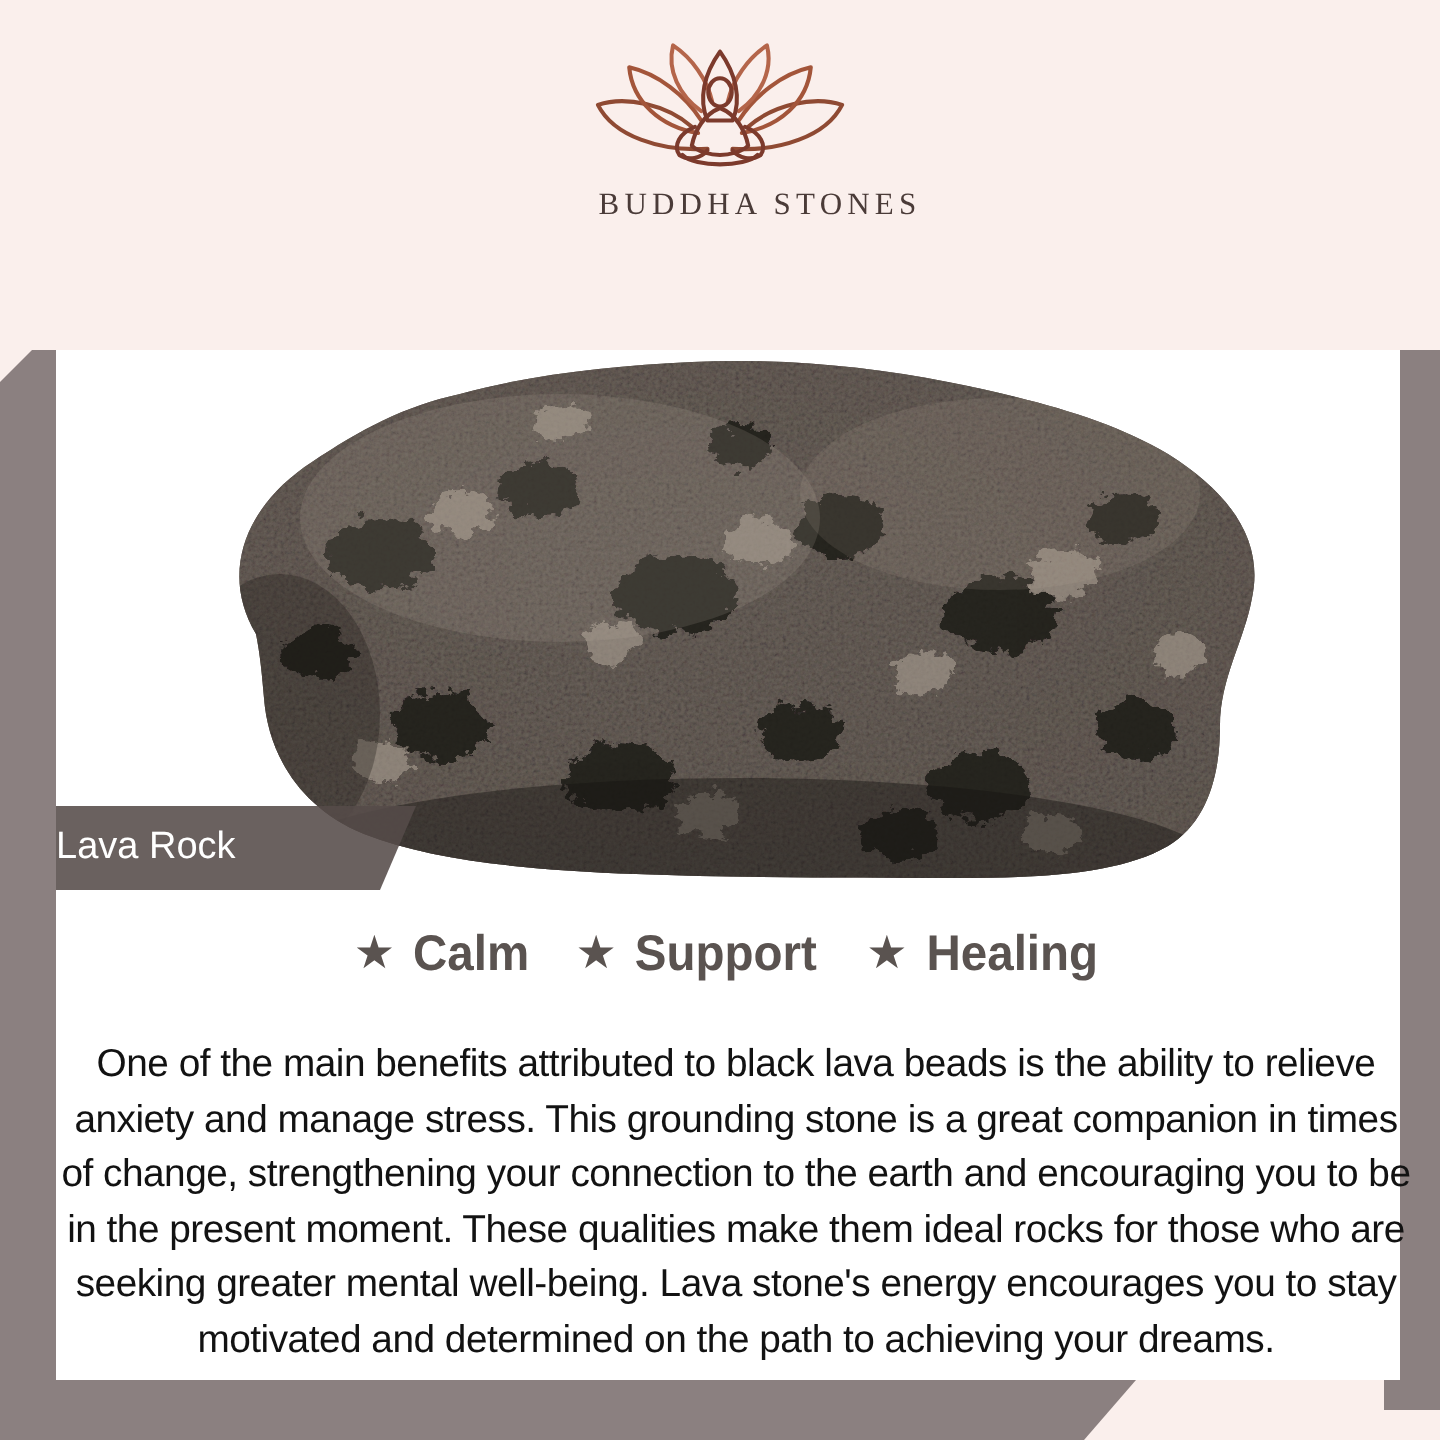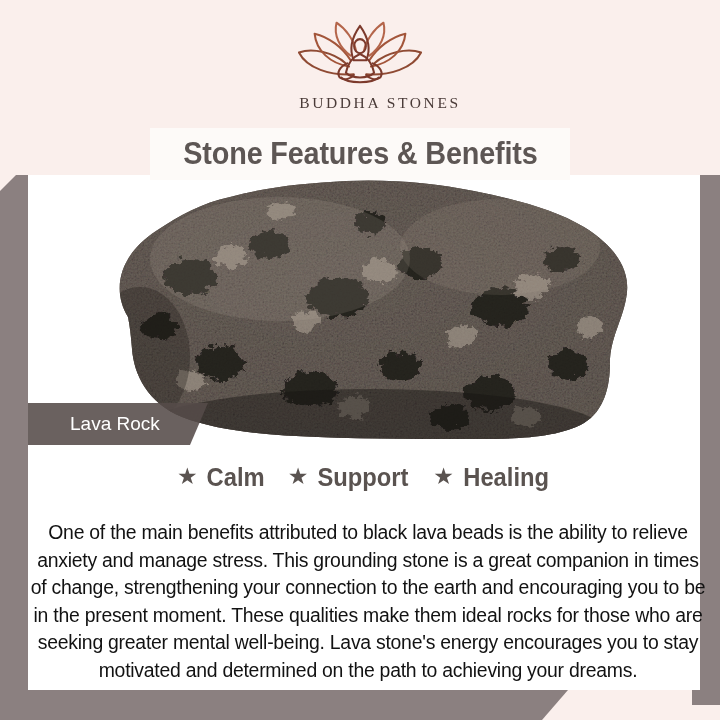--- a/index.html
+++ b/index.html
@@ -150,21 +150,20 @@
     top: 403px;
     width: 180px;
     height: 42px;
     background: rgba(85, 75, 73, 0.88);
     clip-path: polygon(0 0, 100% 0, calc(100% - 18px) 100%, 0 100%);
     display: flex;
     align-items: center;
     z-index: 5;
   }
   .caption-text {
-    margin-left: 42px;
     color: #ffffff;
     font-size: 19px;
     font-weight: 400;
     font-family: "Liberation Sans", sans-serif;
   }
 
   
   .benefits-row {
     position: absolute;
     left: 28px;
@@ -336,23 +335,20 @@
         <ellipse cx="300" cy="268" rx="240" ry="46" fill="#171412" opacity="0.45"></ellipse>
         <ellipse cx="70" cy="190" rx="50" ry="70" fill="#171412" opacity="0.30"></ellipse>
       </g>
     </svg>
   </div>
 
   <div class="caption-band">
     <span class="caption-text">Lava Rock</span>
   </div>
 
-  <div class="title-banner">
-    <span class="title-text">Stone Features &amp; Benefits</span>
-  </div>
 
   <div class="benefits-row">
     <div class="benefit">
       <span class="star-icon">★</span>
       <span class="benefit-label">Calm</span>
     </div>
     <div class="benefit">
       <span class="star-icon">★</span>
       <span class="benefit-label">Support</span>
     </div>

